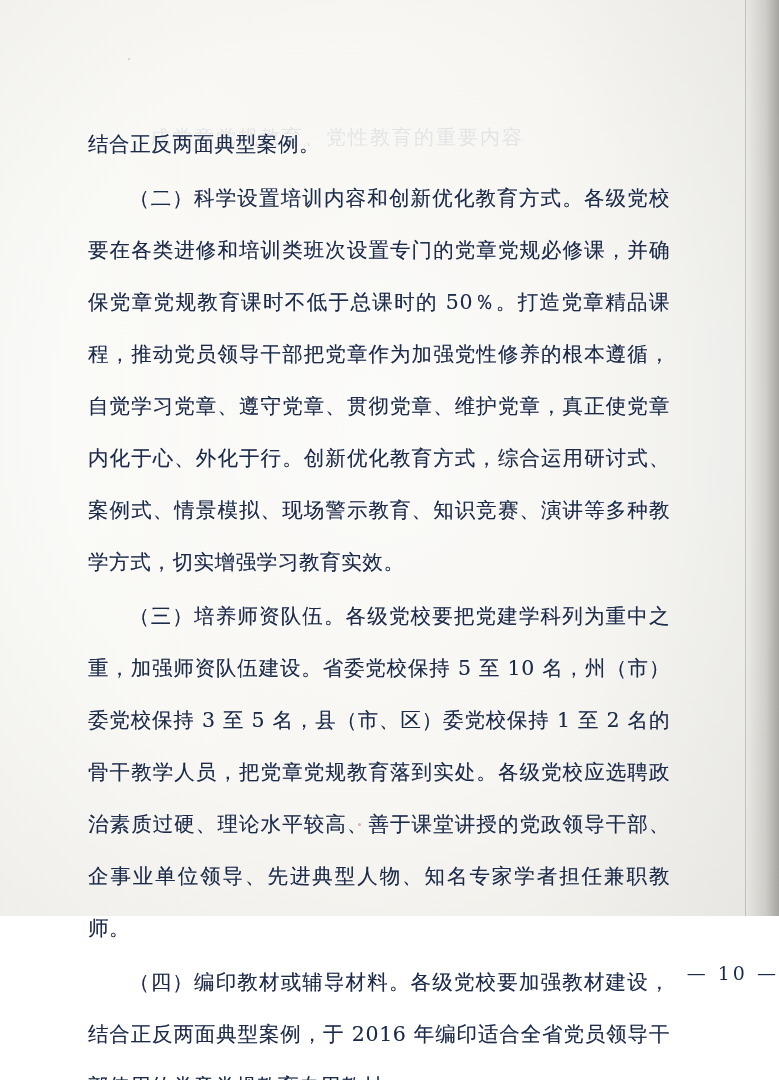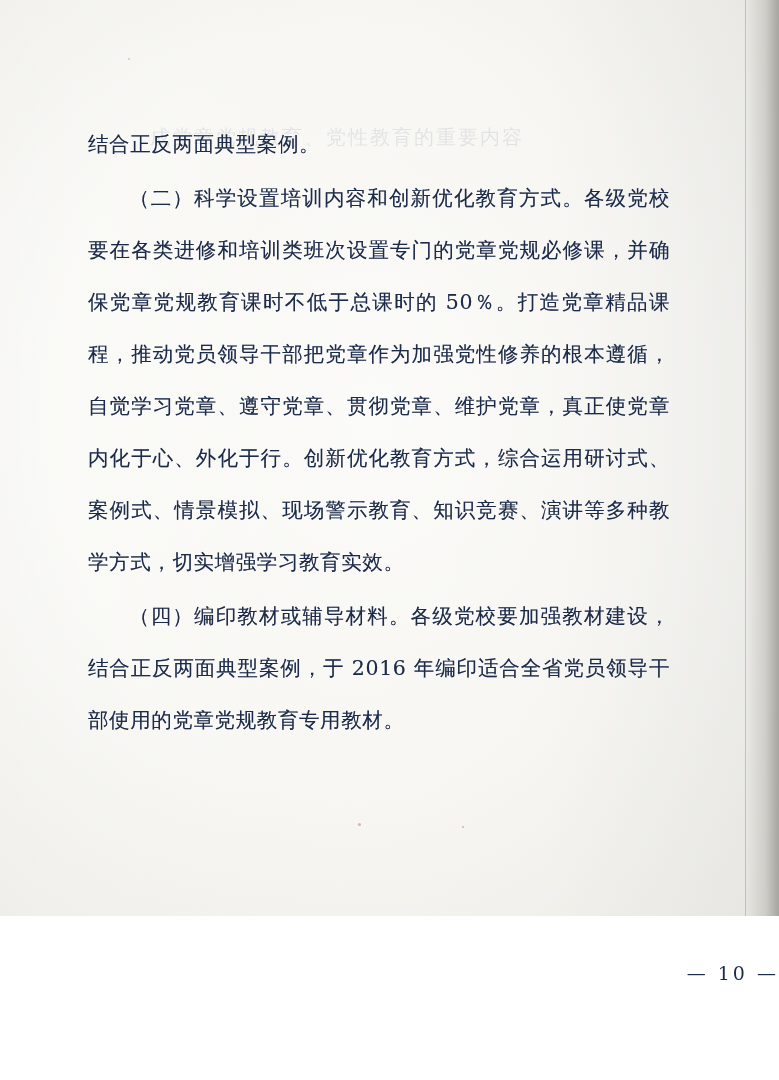--- a/index.html
+++ b/index.html
@@ -118,20 +118,21 @@
 
   <div class="ghost">成党章党规教育、党性教育的重要内容</div>
 
   <div class="speck" style="left:358px; top:823px; width:3px; height:3px;"></div>
   <div class="speck" style="left:462px; top:826px; width:2px; height:2px;"></div>
   <div class="speck" style="left:128px; top:58px; width:2px; height:2px; background:rgba(140,140,130,0.4);"></div>
 
   <div id="content">
     <p class="para first">结合正反两面典型案例。</p>
     <p class="para indent">（二）科学设置培训内容和创新优化教育方式。各级党校要在各类进修和培训类班次设置专门的党章党规必修课，并确保党章党规教育课时不低于总课时的 50％。打造党章精品课程，推动党员领导干部把党章作为加强党性修养的根本遵循，自觉学习党章、遵守党章、贯彻党章、维护党章，真正使党章内化于心、外化于行。创新优化教育方式，综合运用研讨式、案例式、情景模拟、现场警示教育、知识竞赛、演讲等多种教学方式，切实增强学习教育实效。</p>
+    <p class="para indent">（三）培养师资队伍。各级党校要把党建学科列为重中之重，加强师资队伍建设。省委党校保持 5 至 10 名，州（市）委党校保持 3 至 5 名，县（市、区）委党校保持 1 至 2 名的骨干教学人员，把党章党规教育落到实处。各级党校应选聘政治素质过硬、理论水平较高、善于课堂讲授的党政领导干部、企事业单位领导、先进典型人物、知名专家学者担任兼职教师。</p>
     <p class="para indent">（四）编印教材或辅导材料。各级党校要加强教材建设，结合正反两面典型案例，于 2016 年编印适合全省党员领导干部使用的党章党规教育专用教材。</p>
 
   </div>
 
   <div class="footer">
     <span class="footer-inner">— 10 —</span>
   </div>
 </div>
 
 </body></html>

